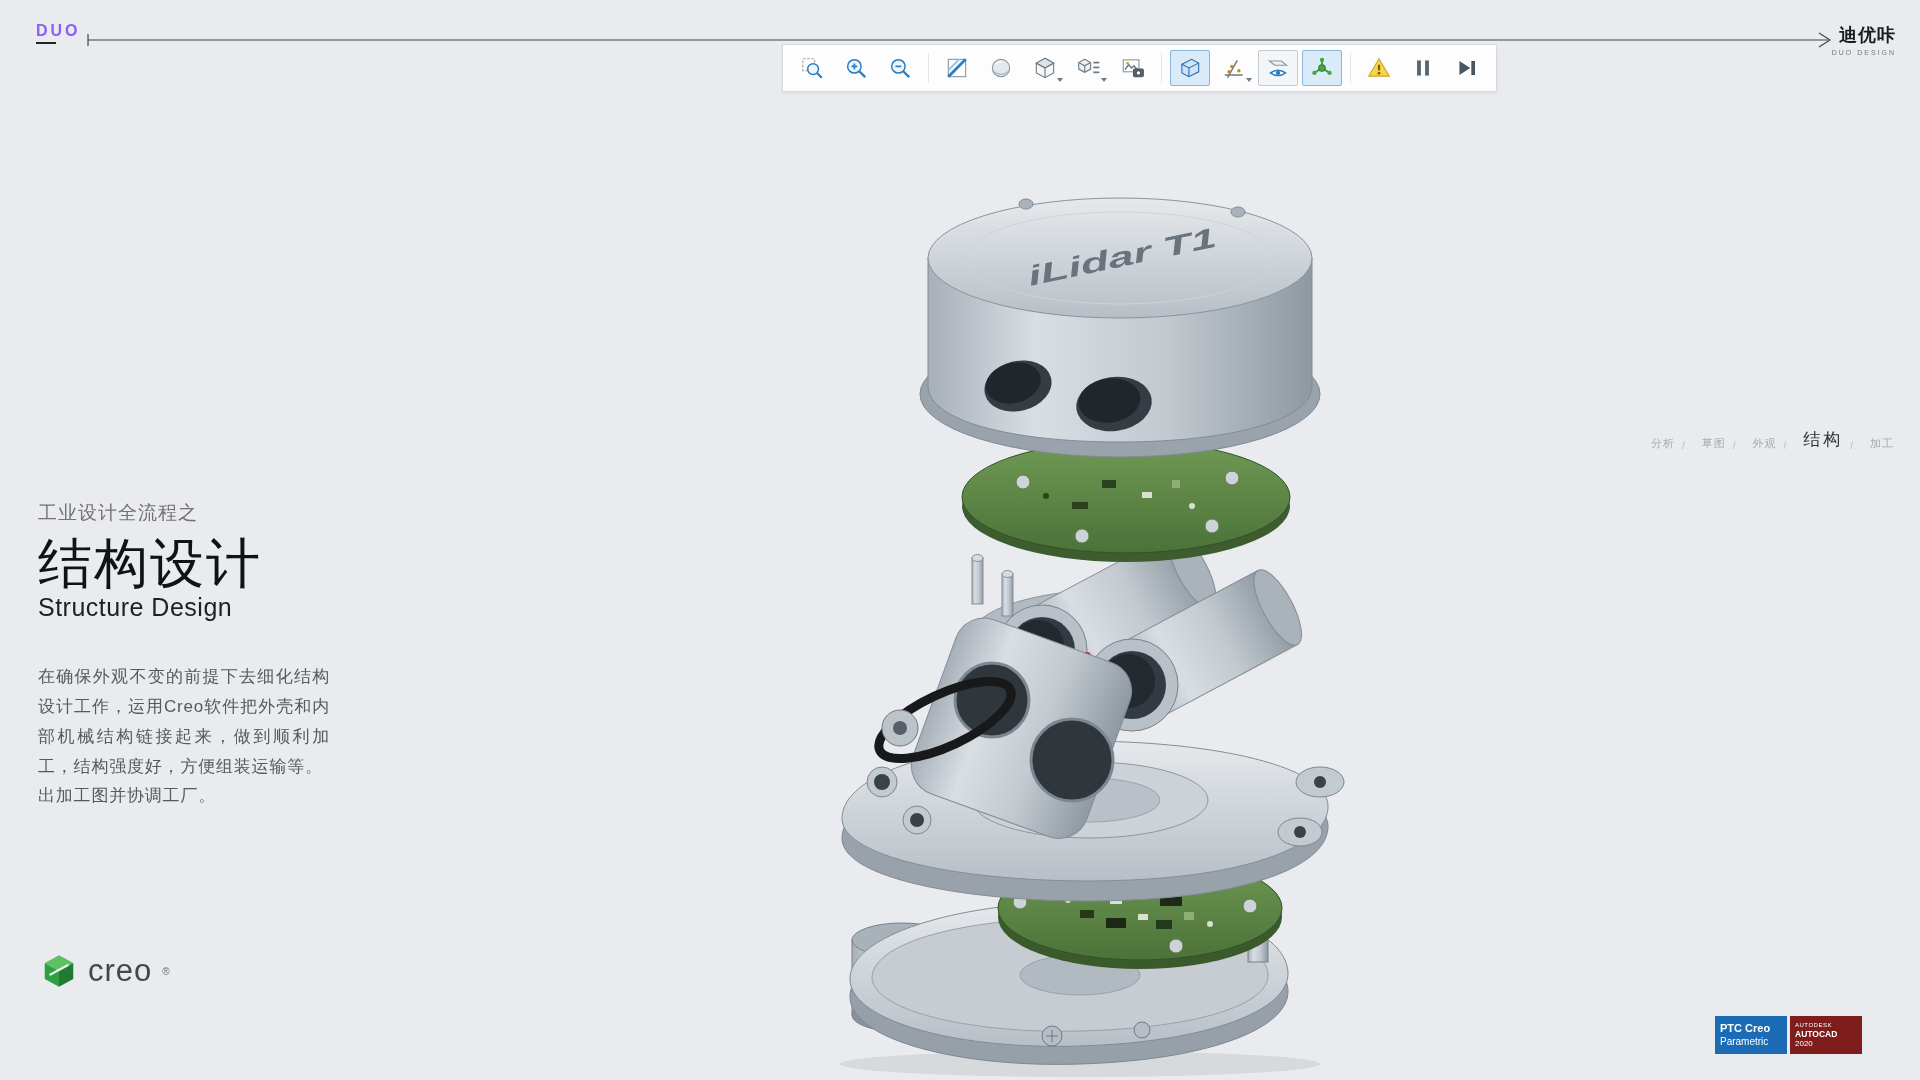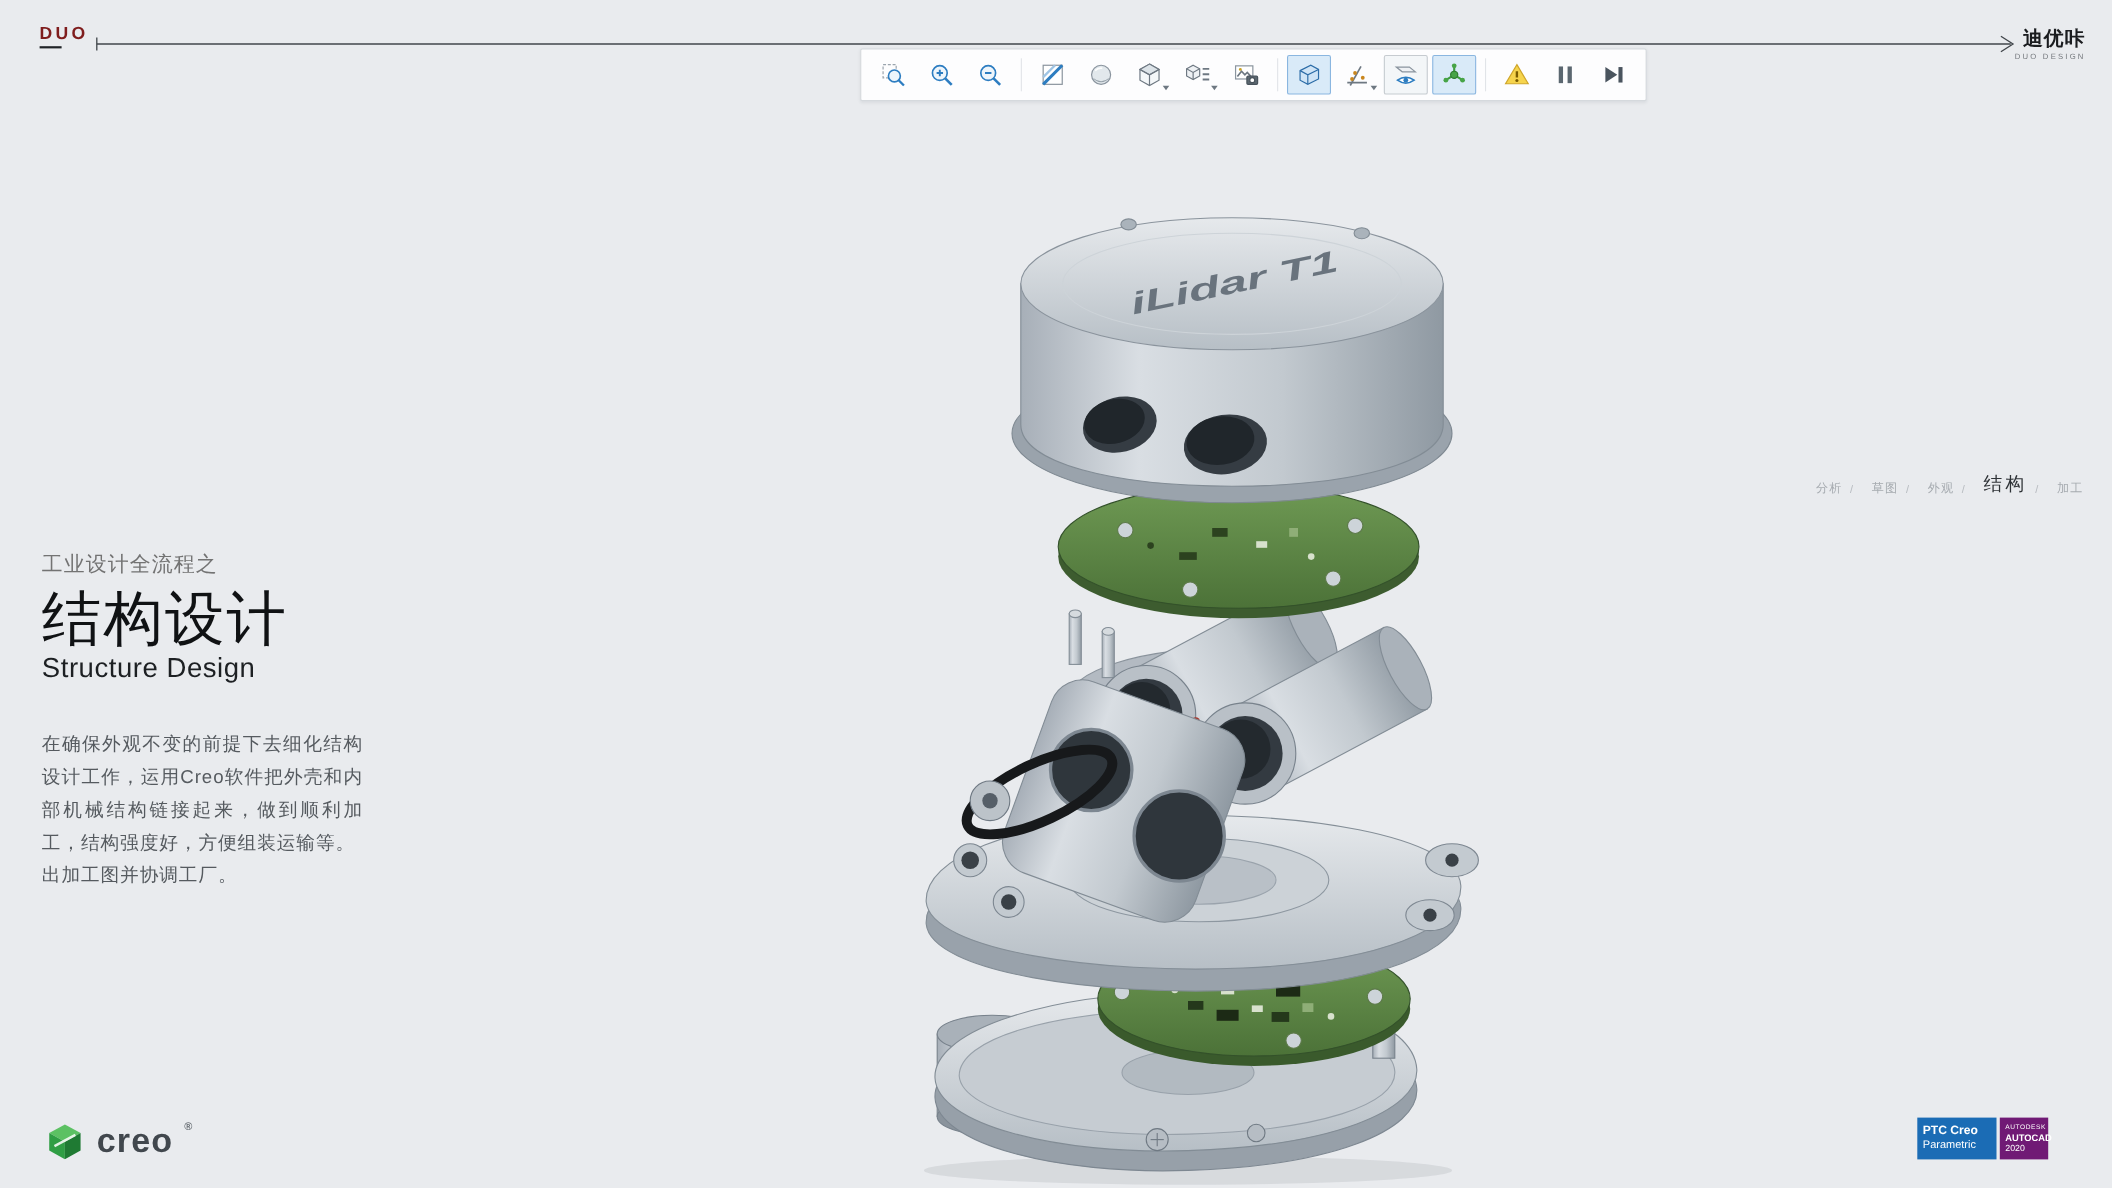--- a/index.html
+++ b/index.html
@@ -4,21 +4,21 @@
 <style>
   * { margin:0; padding:0; box-sizing:border-box; }
   html,body { width:1920px; height:1080px; }
   body {
     font-family:"Liberation Sans","DejaVu Sans",sans-serif;
     background:#e9ebee; overflow:hidden; position:relative;
   }
   .stage { position:absolute; left:0; top:0; width:1920px; height:1080px; background:#e9ebee; }
 
   
-  .duo-logo { position:absolute; left:36px; top:22px; color:#7f1d1d; }
+  .duo-logo { position:absolute; left:36px; top:22px; color:#8b5cf6; }
   .duo-logo .duo-text { font-size:16px; font-weight:800; letter-spacing:3px; }
   .duo-logo .duo-bar { display:block; width:20px; height:2px; background:#202327; margin-top:2px; }
   .top-rule { position:absolute; left:82px; top:29px; }
   .brand { position:absolute; right:24px; top:23px; text-align:right; }
   .brand-main { font-size:18px; font-weight:800; color:#1a1c1f; letter-spacing:1px; }
   .brand-sub { font-size:7px; color:#74787d; letter-spacing:2px; margin-top:2px; }
 
   
   .toolbar {
     position:absolute; left:782px; top:44px; height:48px;
@@ -51,31 +51,31 @@
   
   .right-nav {
     position:absolute; right:26px; top:428px;
     display:flex; align-items:flex-end; gap:7px;
   }
   .rn-item { font-size:11px; color:#a6abb0; letter-spacing:1px; cursor:pointer; }
   .rn-item.active { font-size:17px; color:#2e3236; letter-spacing:3px; }
   .rn-sep { font-size:10px; color:#b7bbc0; margin-right:10px; }
 
   
-  .creo { position:absolute; left:40px; top:1019px; display:flex; gap:10px;font-weight:bold; }
+  .creo { position:absolute; left:40px; top:952px; display:flex; align-items:center; gap:10px; }
   .creo svg { width:38px; height:38px; }
   .creo-text { font-size:31px; color:#41474d; letter-spacing:1px; }
   .creo-reg { font-size:10px; color:#6a7076; vertical-align:super; }
 
   .badges { position:absolute; right:58px; top:1016px; display:flex; gap:3px; }
   .badge { height:38px; color:#fff; display:flex; flex-direction:column; justify-content:center; padding:2px 5px; }
   .badge.ptc { width:72px; background:#1b6cb5; }
   .badge.ptc .b1 { font-size:11px; font-weight:bold; line-height:1.2; }
   .badge.ptc .b2 { font-size:10px; line-height:1.2; }
-  .badge.acad { width:44px; background:#701a75; }
+  .badge.acad { width:72px; background:#7f1d1d; }
   .badge.acad .a1 { font-size:6px; letter-spacing:0.5px; line-height:1.2; }
   .badge.acad .a2 { font-size:8.5px; font-weight:bold; line-height:1.2; }
   .badge.acad .a3 { font-size:8px; line-height:1.2; }
 
   
   .viewport { position:absolute; left:780px; top:180px; width:600px; height:900px; cursor:grab; }
 </style>
 </head>
 <body>
 

